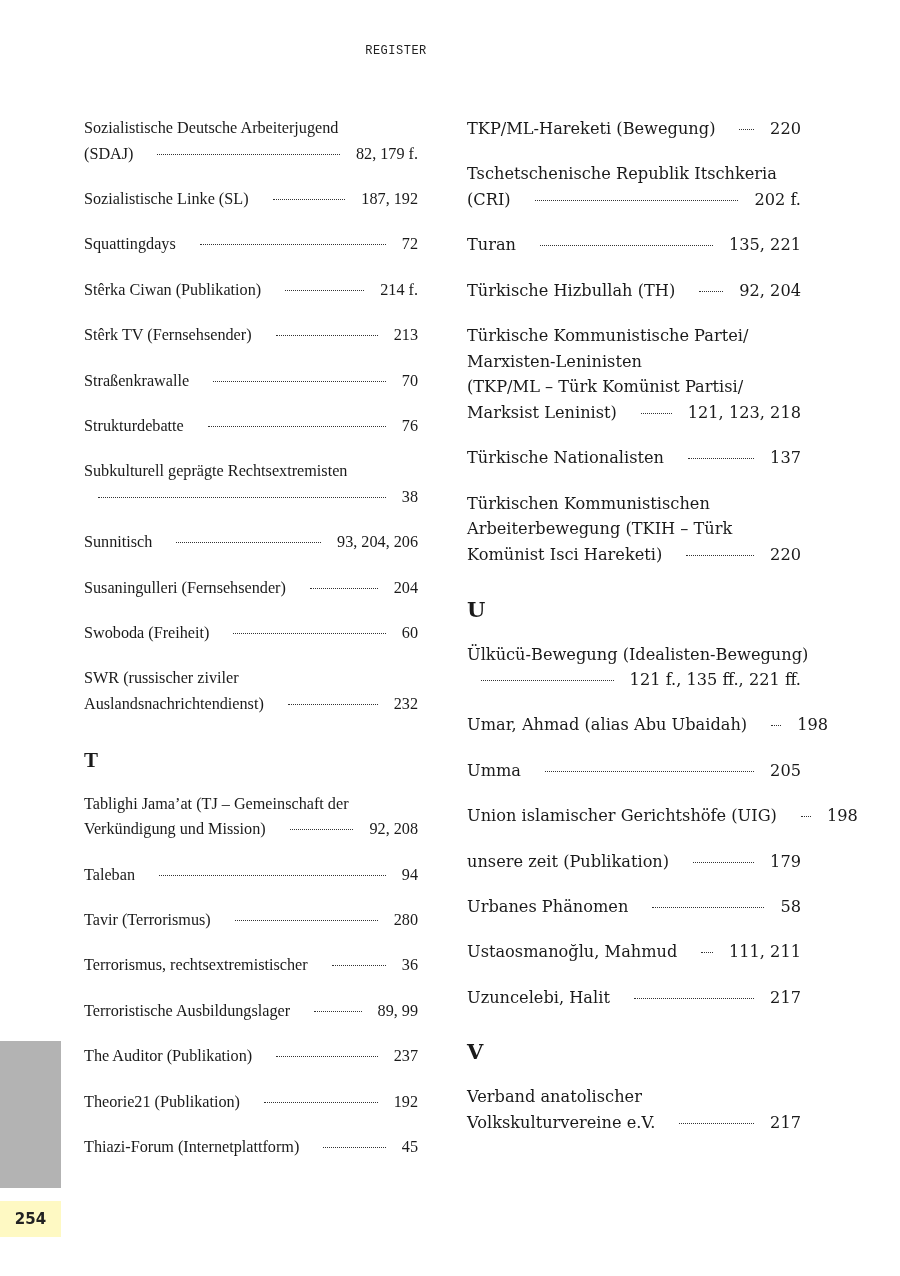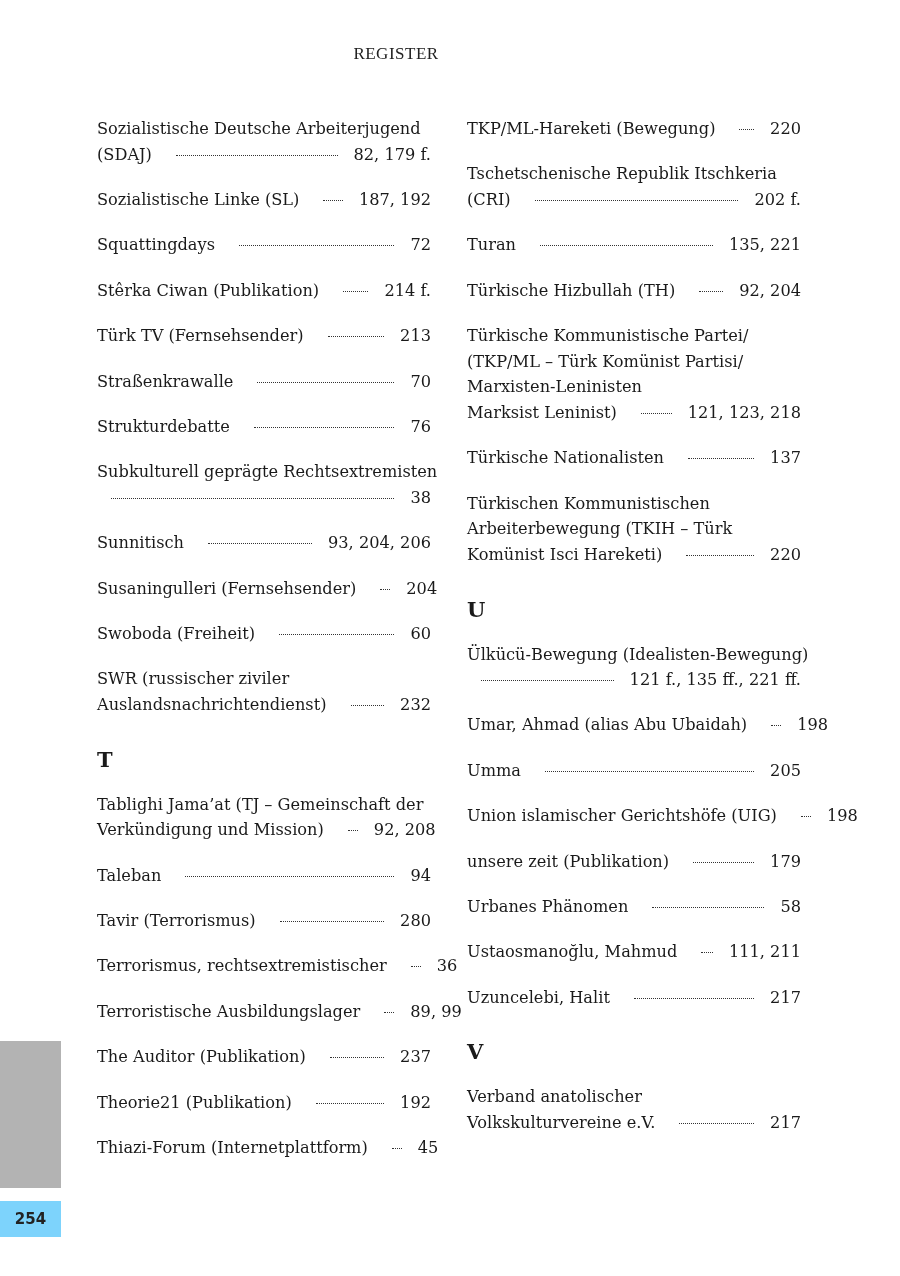--- a/index.html
+++ b/index.html
@@ -2,38 +2,38 @@
 <html><head>
 <meta charset="utf-8">
 <style>
   html, body { margin: 0; padding: 0; }
   body {
     width: 900px; height: 1276px; background: #ffffff; position: relative; overflow: hidden;
     font-family: "DejaVu Serif", "Liberation Serif", serif; color: #1a1a1a;
   }
   .header {
     position: absolute; top: 44px; left: 0; width: 792px; text-align: center;
-    font-family: Liberation Serif, serif; font-size: 17px; letter-spacing: 0.5px; color: #222;
+    font-family: Liberation Mono, monospace; font-size: 12px; letter-spacing: 0.5px; color: #222;
   }
   .col { position: absolute; top: 116px; width: 334px; }
-  .col.left { left: 97px; }
+  .col.left { left: 84px; font-family: Liberation Serif, serif; }
   .col.right { left: 467px; }
   .entry { font-size: 16.2px; line-height: 25.6px; margin-bottom: 19.8px; }
   .entry .line { white-space: nowrap; }
   .entry .last { display: flex; align-items: baseline; white-space: nowrap; gap: 14px; }
   .entry .last .txt { flex: 0 0 auto; }
   .entry .last .dots {
     flex: 1 1 auto; margin: 0 2px 0 10px; border-bottom: 1.4px dotted #333; height: 1px; position: relative; top: -4px; min-width: 10px;
   }
   .entry .last.nolabel .dots { margin-left: 0; }
   .entry .last .pages { flex: 0 0 auto; }
   .letter { font-size: 21px; font-weight: bold; line-height: 26px; margin: 29px 0 19px 0; }
   .tab-bar { position: absolute; left: 0; top: 1041px; width: 61px; height: 147px; background: #b3b3b3; }
   .page-num {
-    position: absolute; left: 0; top: 1201px; width: 61px; height: 36px; background: #7dd3fc;
+    position: absolute; left: 0; top: 1201px; width: 61px; height: 36px; background: #fef9c3;
     font-family: "DejaVu Sans", "Liberation Sans", sans-serif; font-weight: bold; font-size: 15px;
     display: flex; align-items: center; justify-content: center; color: #222;
   }
 </style>
 </head>
 <body>
 
 <div class="header">REGISTER</div>
 
 <div class="col left">
@@ -61,21 +61,21 @@
     </div>
     <div class="entry">
       <div class="last">
         <span class="txt">Stêrka Ciwan (Publikation)</span>
         <span class="dots"></span>
         <span class="pages">214 f.</span>
       </div>
     </div>
     <div class="entry">
       <div class="last">
-        <span class="txt">Türk TV (Fernsehsender)</span>
+        <span class="txt">Stêrk TV (Fernsehsender)</span>
         <span class="dots"></span>
         <span class="pages">213</span>
       </div>
     </div>
     <div class="entry">
       <div class="last">
         <span class="txt">Straßenkrawalle</span>
         <span class="dots"></span>
         <span class="pages">70</span>
       </div>
@@ -208,22 +208,22 @@
     </div>
     <div class="entry">
       <div class="last">
         <span class="txt">Türkische Hizbullah (TH)</span>
         <span class="dots"></span>
         <span class="pages">92, 204</span>
       </div>
     </div>
     <div class="entry">
       <div class="line">Türkische Kommunistische Partei/</div>
+      <div class="line">Marxisten-Leninisten</div>
       <div class="line">(TKP/ML – Türk Komünist Partisi/</div>
-      <div class="line">Marxisten-Leninisten</div>
       <div class="last">
         <span class="txt">Marksist Leninist)</span>
         <span class="dots"></span>
         <span class="pages">121, 123, 218</span>
       </div>
     </div>
     <div class="entry">
       <div class="last">
         <span class="txt">Türkische Nationalisten</span>
         <span class="dots"></span>

